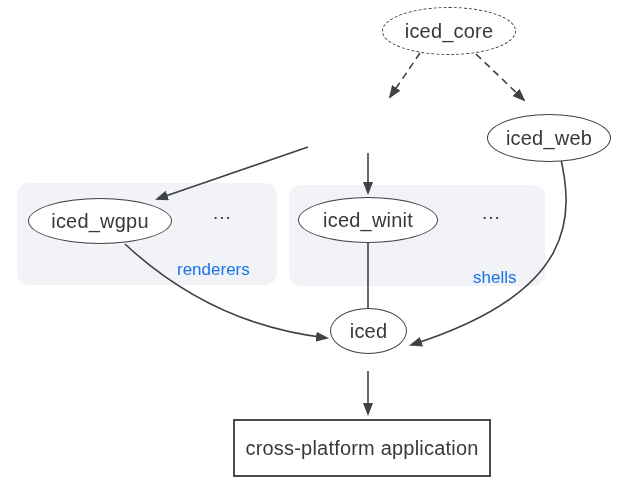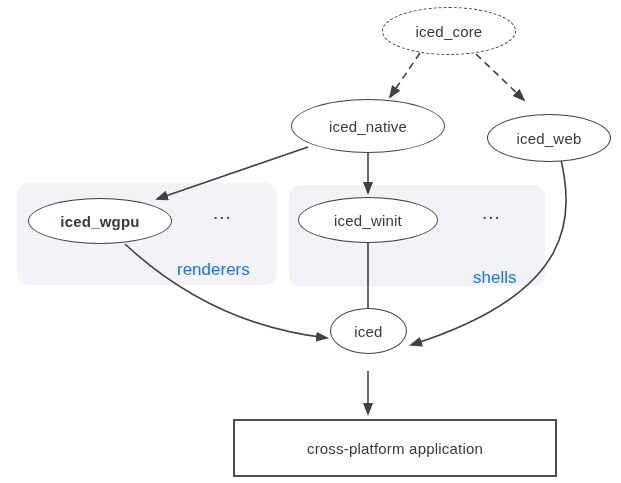--- a/index.html
+++ b/index.html
@@ -31,21 +31,21 @@
   .edge.dashed { stroke-dasharray: 7 5; }
   .node {
     position: absolute;
     box-sizing: border-box;
     background: #ffffff;
     border: 1.6px solid #3f4245;
     border-radius: 50%;
     display: flex;
     align-items: center;
     justify-content: center;
-    font-size: 15px;
+    font-size: 20px;
     color: #37393b;
     z-index: 3;
     letter-spacing: 0.2px;
   }
   .node.dashed { border-style: dashed; }
   .node.rect {
     border-radius: 0;
     border-width: 2px;
     border-color: #4a4c4e;
   }
@@ -84,41 +84,38 @@
     <path class="edge" d="M 368 243 L 368 320" marker-end="url(#arrow)"></path>
     <path class="edge" d="M 125 244 Q 212 325 327 338" marker-end="url(#arrow)"></path>
     <path class="edge" d="M 559 151 C 575 215 578 292 411 345" marker-end="url(#arrow)"></path>
     <path class="edge" d="M 368 371 L 368 414" marker-end="url(#arrow)"></path>
   </svg>
 
   <div class="node dashed" style="left:382px; top:7px; width:134px; height:48px;">
     <span>iced_core</span>
   </div>
 
-  <div class="node" style="left:291px; top:99px; width:154px; height:54px;">
-    <span>iced_native</span>
-  </div>
 
   <div class="node" style="left:487px; top:114px; width:124px; height:48px;">
     <span>iced_web</span>
   </div>
 
-  <div class="node" style="left:28px; top:198px; width:144px; height:46px;font-weight:bold;">
+  <div class="node" style="left:28px; top:198px; width:144px; height:46px;">
     <span>iced_wgpu</span>
   </div>
 
   <div class="node" style="left:298px; top:197px; width:140px; height:46px;">
     <span>iced_winit</span>
   </div>
 
   <div class="node" style="left:330px; top:308px; width:77px; height:46px;">
     <span>iced</span>
   </div>
 
-  <div class="node rect" style="left:233px; top:419px; width:324px; height:58px;">
+  <div class="node rect" style="left:233px; top:419px; width:258px; height:58px;">
     <span>cross-platform application</span>
   </div>
 
   <span class="ellipsis" style="left:213px; top:202px;">...</span>
   <span class="ellipsis" style="left:482px; top:202px;">...</span>
 
   <span class="group-label" style="left:177px; top:260px;text-align:right;">renderers</span>
   <span class="group-label" style="left:473px; top:268px;">shells</span>
 
 </div>

